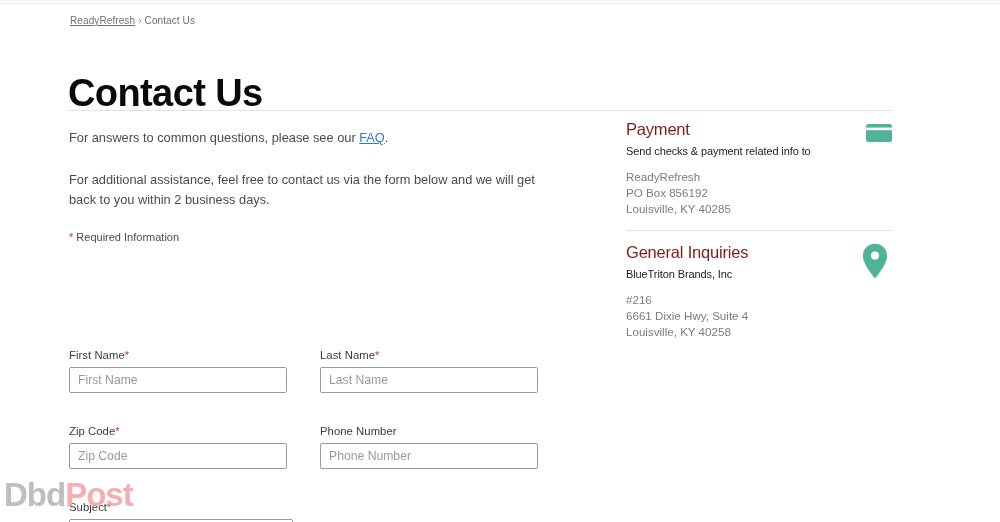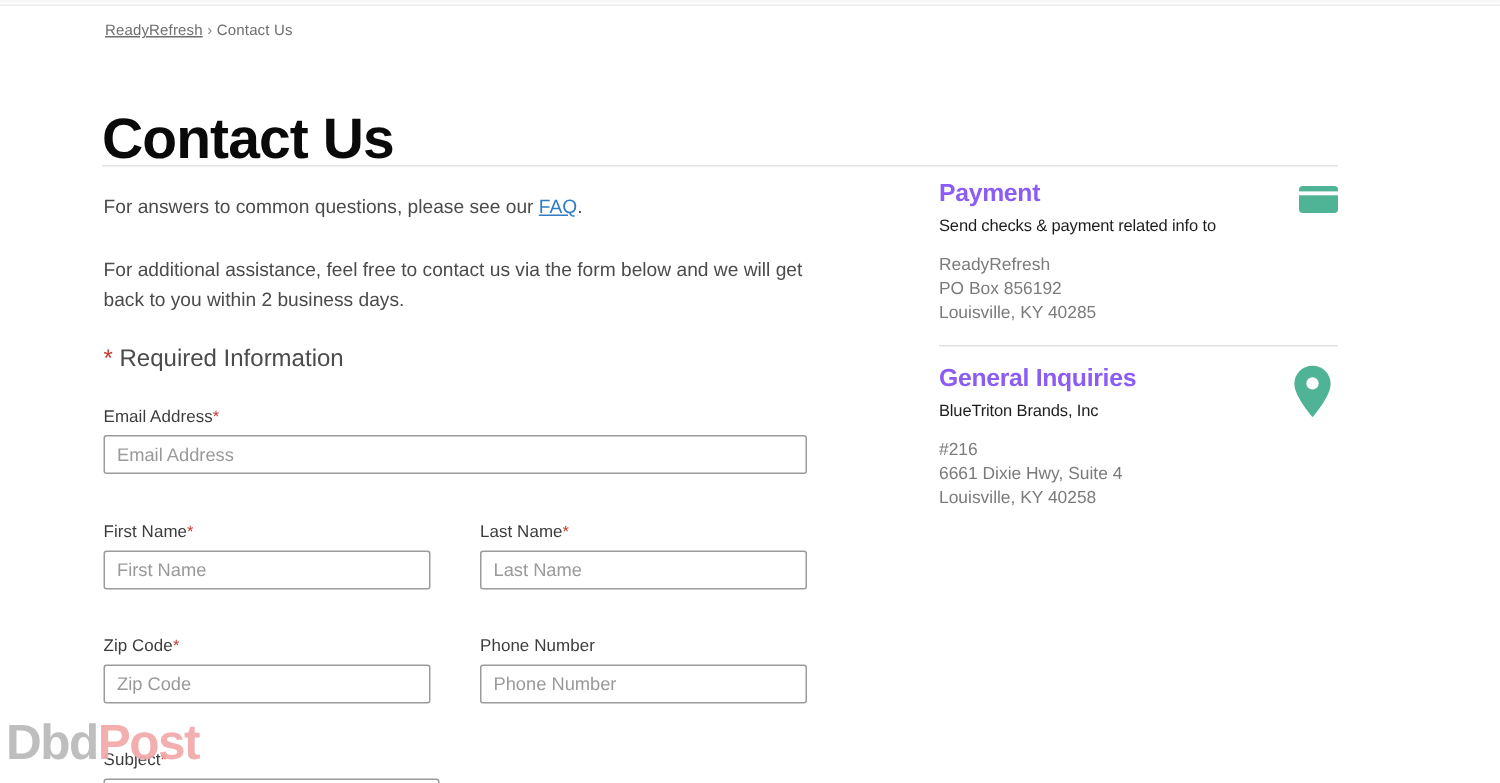--- a/index.html
+++ b/index.html
@@ -59,21 +59,21 @@
   }
   .intro-p {
     font-size: 12.8px; color: #4b4b4b;
     line-height: 1.55; margin: 0 0 22px 0;
     max-width: 472px;
   }
   .intro-p a.faq {
     color: #2f7dc4; text-decoration: underline;
   }
   .required-note {
-    font-size: 16px; color: #4b4b4b;
+    font-size: 11px; color: #4b4b4b;
     margin: 6px 0 0 0; font-weight: normal;
   }
   .req-star { color: #c0392b; }
 
   .field-label {
     font-size: 11.3px; color: #3c3c3c;
     margin-bottom: 6px; display: block;
     letter-spacing: 0.05px;
   }
   .field-label .req-star { font-size: 11px; }
@@ -103,21 +103,21 @@
   .row-names { top: 221px; }
   .row-zip { top: 297px; }
   .row-subject { top: 373px; }
 
   
   .right-col {
     position: absolute; left: 626px; top: 120px; width: 266px;
   }
   .card { position: relative; }
   .card-head {
-    font-size: 16.5px; font-weight: bold; color: #8b5cf6;
+    font-size: 16.5px; font-weight: normal; color: #7f1d1d;
     margin: 0 0 6px 0; letter-spacing: -0.2px;
   }
   .card-sub {
     font-size: 11px; color: #1d1d1d; margin: 0 0 10px 0;
     line-height: 1.25; letter-spacing: -0.1px;
   }
   .card-addr {
     font-size: 11.6px; color: #7b7b7b; line-height: 1.38;
   }
   .card-addr div { white-space: nowrap; }
@@ -169,26 +169,20 @@
       <span>For answers to common questions, please see our </span><a class="faq" href="#">FAQ</a><span>.</span>
     </p>
 
     <p class="intro-p">For additional assistance, feel free to contact us via the form below and we will get back to you within 2 business days.</p>
 
     <p class="required-note">
       <span class="req-star">*</span>
       <span>Required Information</span>
     </p>
 
-    <div class="row-email field-block">
-      <label class="field-label">
-        <span>Email Address</span><span class="req-star">*</span>
-      </label>
-      <input class="text-input" type="text" placeholder="Email Address" style="">
-    </div>
 
     <div class="row-two row-names">
       <div class="col">
         <label class="field-label">
           <span>First Name</span><span class="req-star">*</span>
         </label>
         <input class="text-input" type="text" placeholder="First Name" style="">
       </div>
       <div class="col right">
         <label class="field-label">

